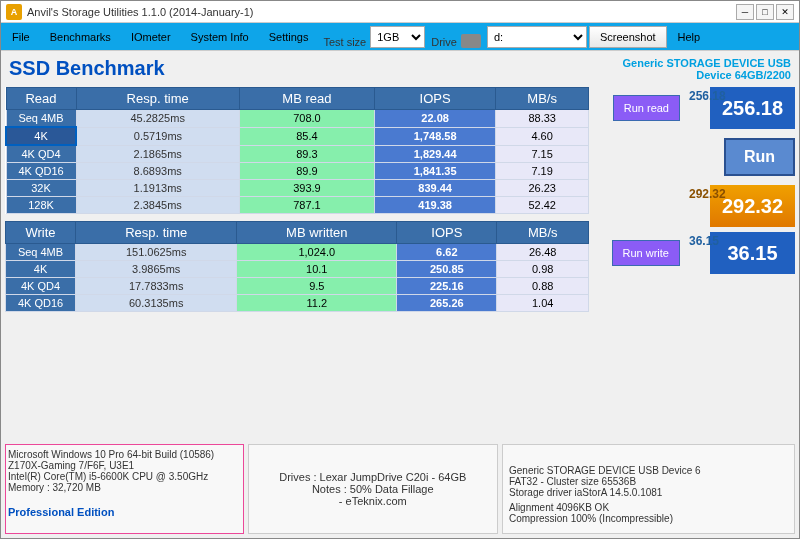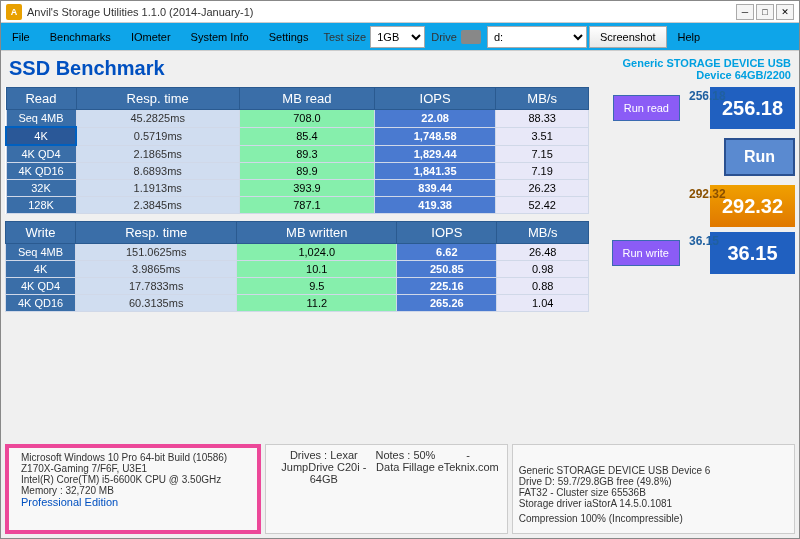--- a/index.html
+++ b/index.html
@@ -73,21 +73,21 @@
     .menu-item {
       padding: 3px 8px;
       cursor: pointer;
       font-size: 11px;
       color: #000;
       border: 1px solid transparent;
     }
 
     .toolbar-group {
       display: flex;
-      align-items: center;
+      align-items: flex-end;
       gap: 4px;
       margin-left: 4px;
     }
     .toolbar-label {
       font-size: 11px;
       color: #333;
     }
     .test-size-select {
       height: 22px;
       font-size: 11px;
@@ -282,50 +282,50 @@
     
     .bottom-section {
       display: flex;
       margin-top: 4px;
       gap: 4px;
       height: 90px;
     }
     .sys-info-box {
       flex: 1;
       background: #f8f8f8;
-      border: 4px solid #ec4899;
-      padding: 4px 12px;
+      border: 1px solid #ec4899;
+      padding: 4px 2px;
       font-size: 10px;
       color: #333;
     }
     .drives-box {
       flex: 1;
       background: #f8f8f8;
       border: 1px solid #ccc;
       padding: 4px 8px;
       font-size: 11px;
       color: #333;
       text-align: center;
       display: flex;
-      flex-direction: row;
+      flex-direction: column;
       justify-content: center;
     }
     .storage-info-box {
       flex: 1.2;
       background: #f8f8f8;
       border: 1px solid #ccc;
       padding: 20px 6px;
       font-size: 10px;
       color: #333;
     }
     .prof-edition {
       color: #0050c0;
-      font-weight: normal;
-      font-size: 11px;
-      margin-top: 0;
+      font-weight: bold;
+      font-size: 11px;
+      margin-top: 13px;
     }
   </style>
 </head>
 <body>
 
 <div class="window-frame">
 
   <div class="title-bar">
     <div class="title-bar-left">
       <div class="title-bar-icon">A</div>
@@ -397,21 +397,21 @@
               <td class="resp-time">45.2825ms</td>
               <td class="mb-read">708.0</td>
               <td class="iops">22.08</td>
               <td class="mbs">88.33</td>
             </tr>
             <tr class="row-4k">
               <td>4K</td>
               <td class="resp-time">0.5719ms</td>
               <td class="mb-read">85.4</td>
               <td class="iops">1,748.58</td>
-              <td class="mbs">3.51</td>
+              <td class="mbs">4.60</td>
             </tr>
             <tr class="row-label">
               <td>4K QD4</td>
               <td class="resp-time">2.1865ms</td>
               <td class="mb-read">89.3</td>
               <td class="iops">1,829.44</td>
               <td class="mbs">7.15</td>
             </tr>
             <tr class="row-label">
               <td>4K QD16</td>
@@ -522,22 +522,22 @@
       </div>
 
       <div class="drives-box">
         <div>Drives : Lexar JumpDrive C20i - 64GB</div>
         <div>Notes : 50% Data Fillage</div>
         <div>- eTeknix.com</div>
       </div>
 
       <div class="storage-info-box">
         <div>Generic STORAGE DEVICE USB Device 6</div>
-        <div>Drive D: 59.7/29.8GB free (49.8%)</div>
         <div>FAT32 - Cluster size 65536B</div>
         <div>Storage driver  iaStorA 14.5.0.1081</div>
         <div style="height:4px;"></div>
+        <div>Alignment 4096KB OK</div>
         <div>Compression 100% (Incompressible)</div>
       </div>
 
     </div>
   </div>
 </div>
 
 </body></html>

